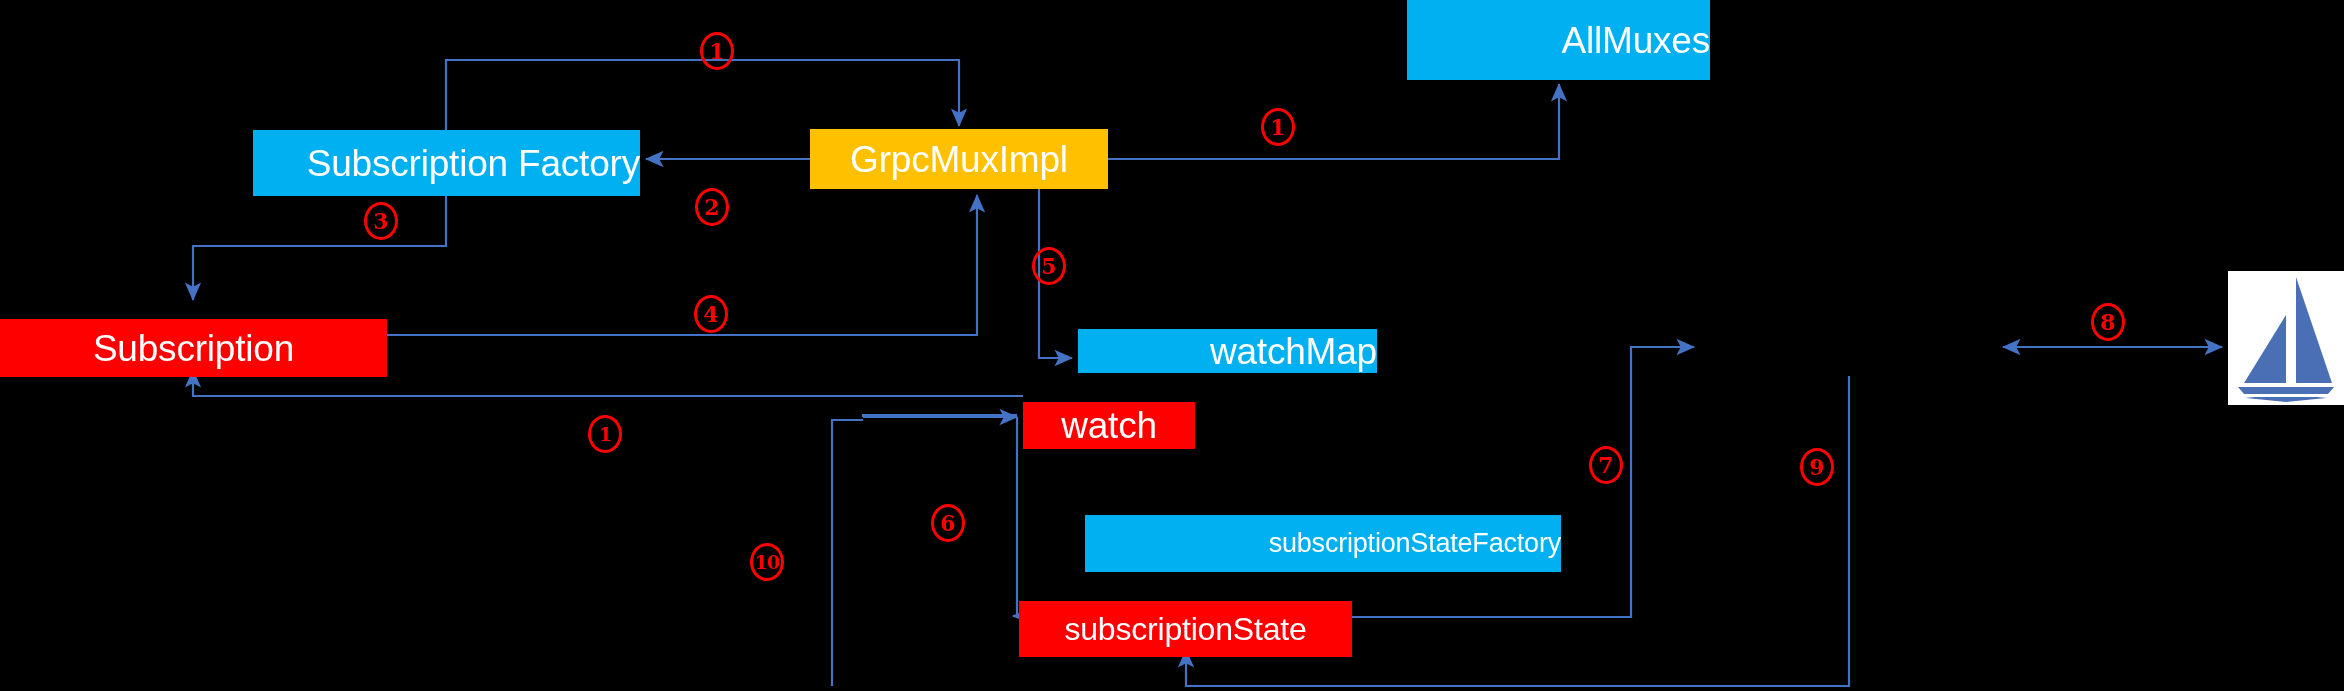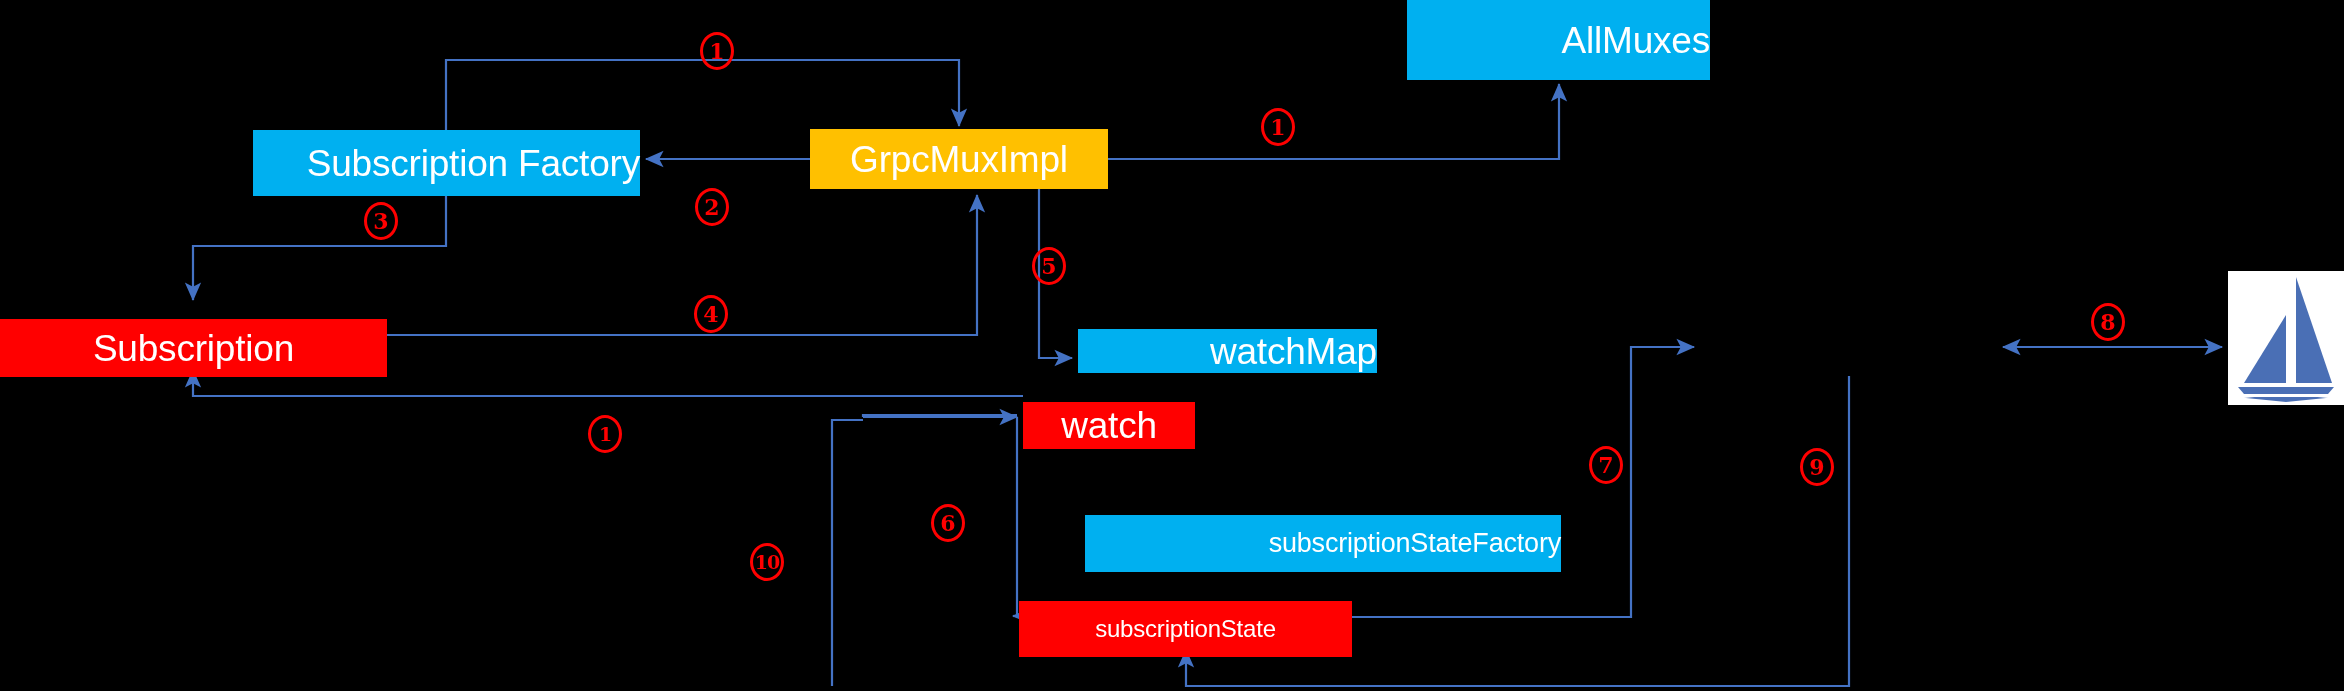--- a/index.html
+++ b/index.html
@@ -145,21 +145,21 @@
 
   <div class="node red" style="left:1023px; top:389px; width:172px; height:47px;">
     <span class="node-label" style="font-size:37px;">watch</span>
   </div>
 
   <div class="node cyan" style="left:1085px; top:515px; width:476px; height:57px;">
     <span class="node-label" style="font-size:27px;">subscriptionStateFactory</span>
   </div>
 
   <div class="node red" style="left:1019px; top:588px; width:333px; height:56px;">
-    <span class="node-label" style="font-size:24px;">subscriptionState</span>
+    <span class="node-label" style="font-size:32px;">subscriptionState</span>
   </div>
 
 
   <div class="marker" style="left:700px; top:32px;">
     <span>1</span>
   </div>
   <div class="marker" style="left:1261px; top:108px;">
     <span>1</span>
   </div>
   <div class="marker" style="left:695px; top:188px;">

